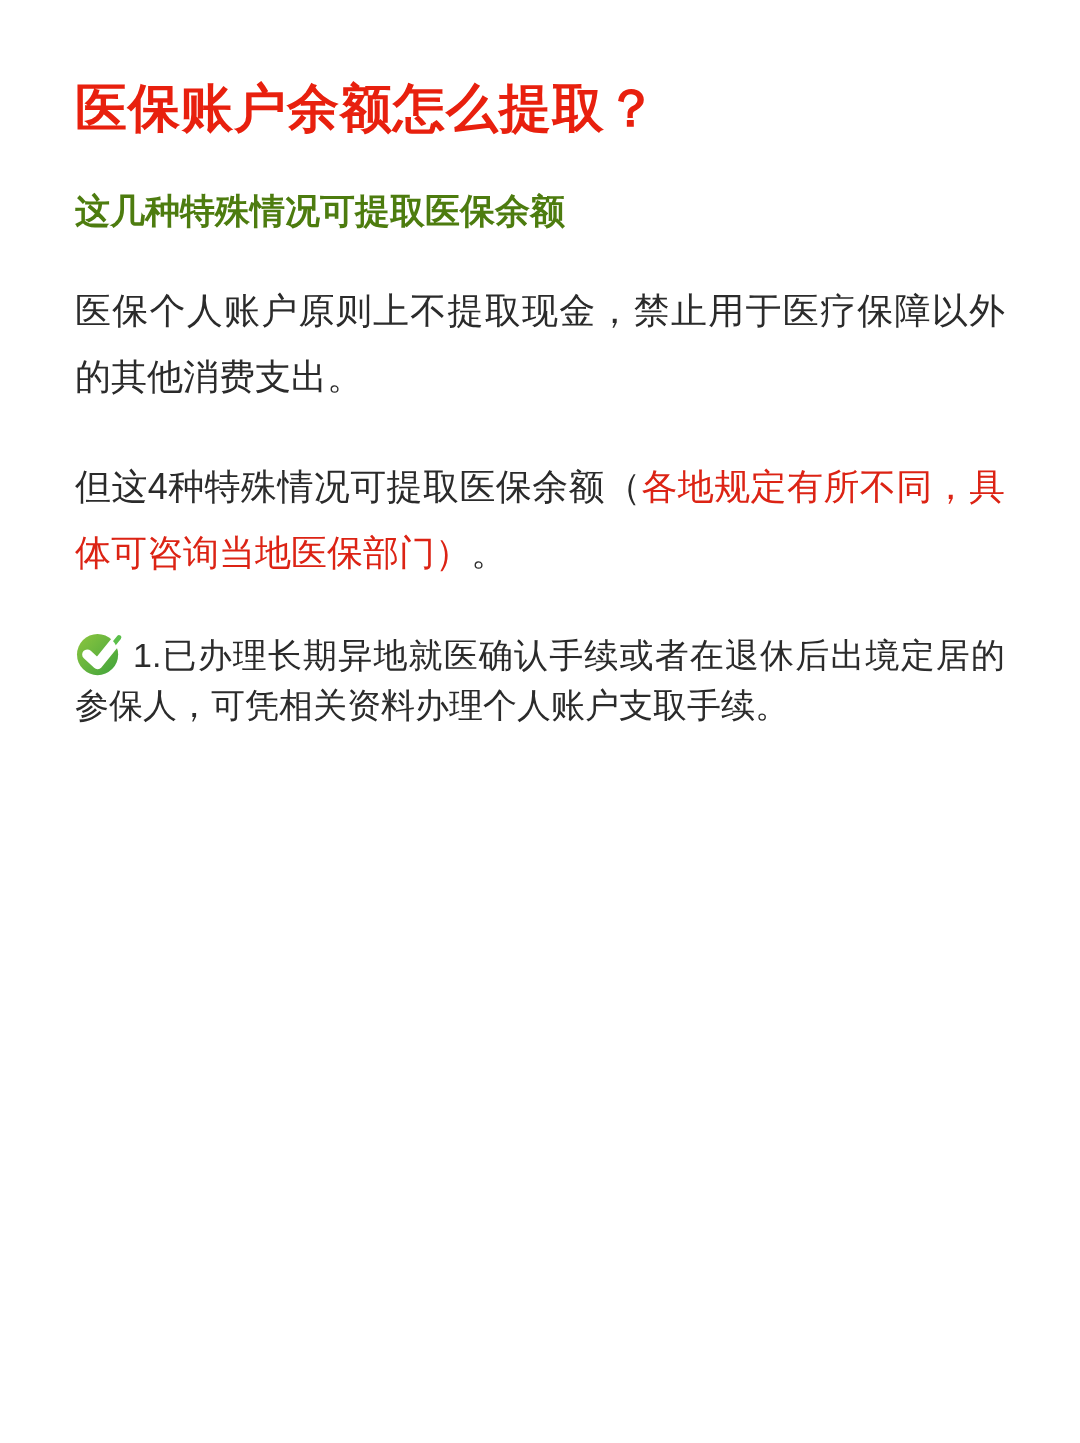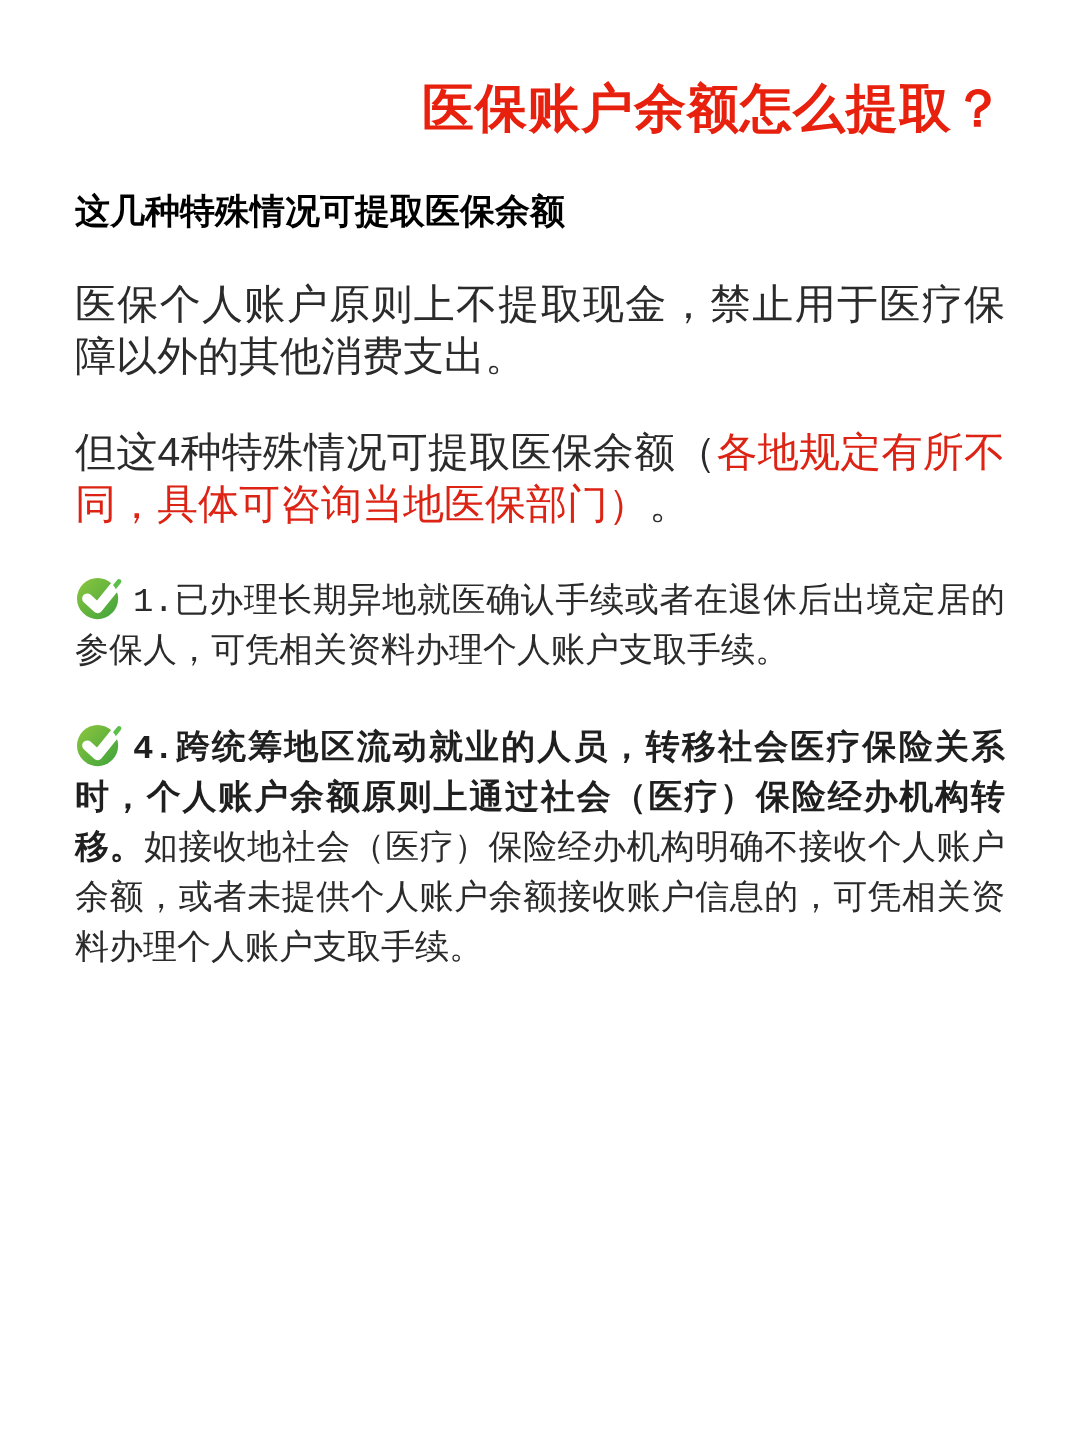--- a/index.html
+++ b/index.html
@@ -12,51 +12,50 @@
     position: relative;
     width: 1080px;
     height: 1443px;
     background: #ffffff;
     overflow: hidden;
     box-sizing: border-box;
     padding: 78px 75px 0 75px;
     color: #282828;
   }
   .title {
-    text-align: right;
+    text-align: left;
     font-size: 52px;
     line-height: 60px;
     font-weight: 900;
     color: #e8200e;
     letter-spacing: 1px;
     margin: 0 0 0 0;
   }
   .subtitle {
     margin-top: 52px;
     font-size: 35px;
     line-height: 42px;
     font-weight: 800;
-    color: #000000;
+    color: #4d7c0f;
   }
   .para {
     margin-top: 44px;
-    font-size: 41px;
-    line-height: 52px;
+    font-size: 36px;
+    line-height: 66px;
     color: #2b2b2b;
     text-align: justify;
   }
   .para.intro { margin-top: 46px; }
   .red { color: #dc2314; }
   .item {
     margin-top: 42px;
     font-size: 34px;
     line-height: 50px;
     color: #2b2b2b;
     text-align: justify;
-    font-family: Liberation Mono, monospace;
   }
   .item .bold { font-weight: 800; color: #1f1f1f; }
   .check-badge {
     display: inline-block;
     width: 52px;
     height: 48px;
     margin-right: 6px;
     vertical-align: -9px;
   }
 </style>
@@ -90,17 +89,14 @@
   <p class="para intro">医保个人账户原则上不提取现金，禁止用于医疗保障以外的其他消费支出。</p>
 
   <p class="para"><span>但这4种特殊情况可提取医保余额（</span><span class="red">各地规定有所不同，具体可咨询当地医保部门）</span><span>。</span></p>
 
   <p class="item"><svg class="check-badge">
         <use href="#check-badge"></use>
       </svg><span class="bold"></span><span>1.已办理长期异地就医确认手续或者在退休后出境定居的参保人，可凭相关资料办理个人账户支取手续。</span></p>
 
 
 
-  <p class="item"><svg class="check-badge">
-        <use href="#check-badge"></use>
-      </svg><span class="bold">4.跨统筹地区流动就业的人员，转移社会医疗保险关系时，个人账户余额原则上通过社会（医疗）保险经办机构转移。</span><span>如接收地社会（医疗）保险经办机构明确不接收个人账户余额，或者未提供个人账户余额接收账户信息的，可凭相关资料办理个人账户支取手续。</span></p>
 
 </div>
 
 </body></html>

